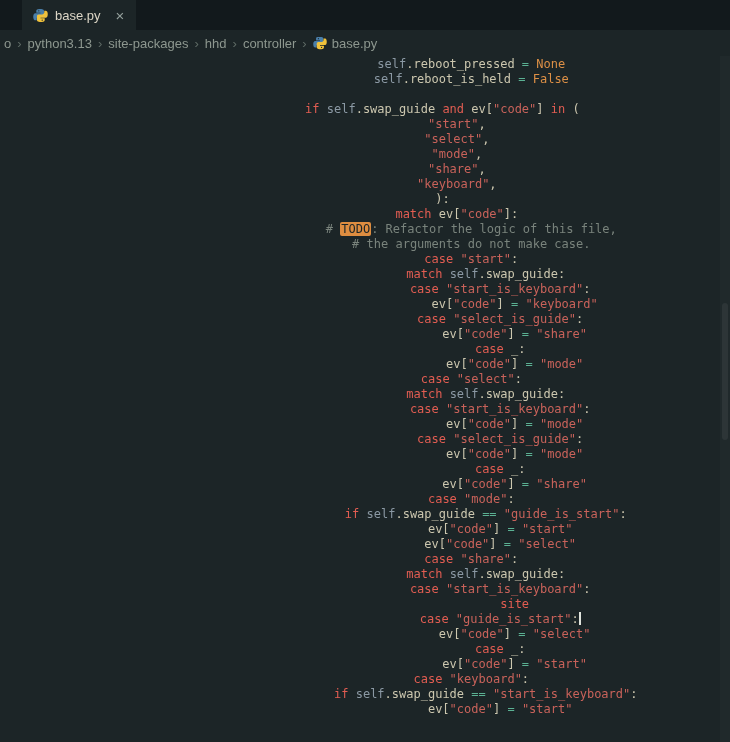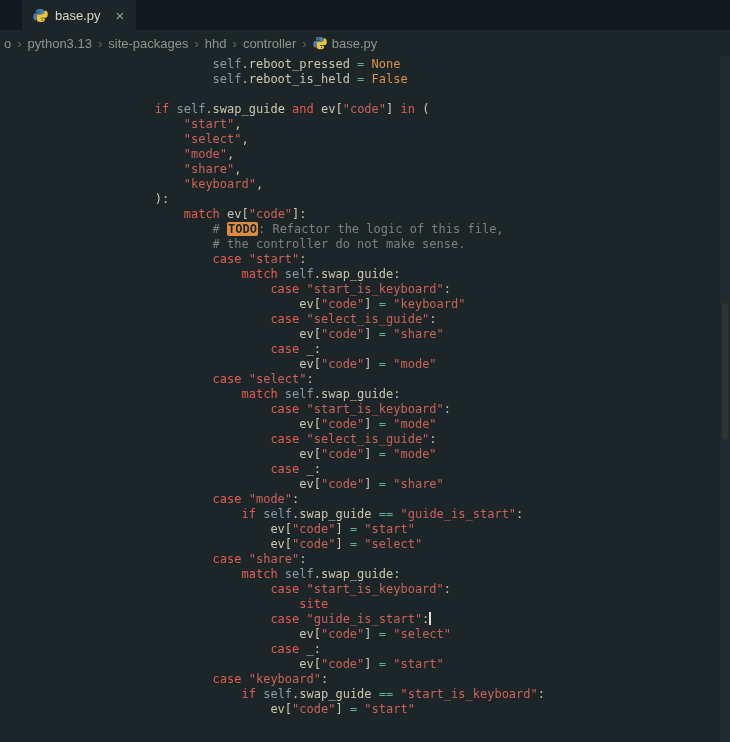--- a/index.html
+++ b/index.html
@@ -49,31 +49,31 @@
   .editor{
     position:relative;
     height:686px;
     padding:1px 0 0 97px;
     font-family:"DejaVu Sans Mono","Liberation Mono",monospace;
     font-size:12px;
     line-height:15px;
     color:var(--fg);
     overflow:hidden;
   }
-  .code-line{ height:15px; white-space:pre; }
+  .code-line{ height:15px; white-space:pre;text-align:center; }
   .tok-v{ color:var(--fg); }
   .tok-k{ color:var(--kw); font-weight:normal; }
   .tok-s{ color:var(--str); }
   .tok-o{ color:var(--op); }
   .tok-c{ color:var(--cons); }
   .tok-m{ color:var(--cmt); }
   .tok-f{ color:var(--slf); }
   .tok-t{
     background:var(--todo_bg); color:var(--todo_fg);
-    font-weight:bold; border-radius:2px; padding:0 1px;
+    font-weight:normal; border-radius:2px; padding:0 1px;
   }
   .cursor{
     display:inline-block; width:2px; height:13px;
     background:var(--cursor); vertical-align:-2px;
   }
   .scrollbar{
     position:absolute; top:0; right:0; width:10px; height:100%;
     background:rgba(255,255,255,0.02);
   }
   .scrollbar-thumb{
@@ -122,21 +122,21 @@
       <div class="code-line"></div>
       <div class="code-line"><span class="tok-v">        </span><span class="tok-k">if </span><span class="tok-f">self</span><span class="tok-v">.swap_guide </span><span class="tok-k">and </span><span class="tok-v">ev[</span><span class="tok-s">"code"</span><span class="tok-v">] </span><span class="tok-k">in </span><span class="tok-v">(</span></div>
       <div class="code-line"><span class="tok-v">            </span><span class="tok-s">"start"</span><span class="tok-v">,</span></div>
       <div class="code-line"><span class="tok-v">            </span><span class="tok-s">"select"</span><span class="tok-v">,</span></div>
       <div class="code-line"><span class="tok-v">            </span><span class="tok-s">"mode"</span><span class="tok-v">,</span></div>
       <div class="code-line"><span class="tok-v">            </span><span class="tok-s">"share"</span><span class="tok-v">,</span></div>
       <div class="code-line"><span class="tok-v">            </span><span class="tok-s">"keyboard"</span><span class="tok-v">,</span></div>
       <div class="code-line"><span class="tok-v">        ):</span></div>
       <div class="code-line"><span class="tok-v">            </span><span class="tok-k">match </span><span class="tok-v">ev[</span><span class="tok-s">"code"</span><span class="tok-v">]:</span></div>
       <div class="code-line"><span class="tok-v">                </span><span class="tok-m"># </span><span class="tok-t">TODO</span><span class="tok-m">: Refactor the logic of this file,</span></div>
-      <div class="code-line"><span class="tok-v">                </span><span class="tok-m"># the controller do not make sense.</span></div>
+      <div class="code-line"><span class="tok-v">                </span><span class="tok-m"># the arguments do not make case.</span></div>
       <div class="code-line"><span class="tok-v">                </span><span class="tok-k">case </span><span class="tok-s">"start"</span><span class="tok-v">:</span></div>
       <div class="code-line"><span class="tok-v">                    </span><span class="tok-k">match </span><span class="tok-f">self</span><span class="tok-v">.swap_guide:</span></div>
       <div class="code-line"><span class="tok-v">                        </span><span class="tok-k">case </span><span class="tok-s">"start_is_keyboard"</span><span class="tok-v">:</span></div>
       <div class="code-line"><span class="tok-v">                            ev[</span><span class="tok-s">"code"</span><span class="tok-v">] </span><span class="tok-o">=</span><span class="tok-v"> </span><span class="tok-s">"keyboard"</span></div>
       <div class="code-line"><span class="tok-v">                        </span><span class="tok-k">case </span><span class="tok-s">"select_is_guide"</span><span class="tok-v">:</span></div>
       <div class="code-line"><span class="tok-v">                            ev[</span><span class="tok-s">"code"</span><span class="tok-v">] </span><span class="tok-o">=</span><span class="tok-v"> </span><span class="tok-s">"share"</span></div>
       <div class="code-line"><span class="tok-v">                        </span><span class="tok-k">case </span><span class="tok-v">_:</span></div>
       <div class="code-line"><span class="tok-v">                            ev[</span><span class="tok-s">"code"</span><span class="tok-v">] </span><span class="tok-o">=</span><span class="tok-v"> </span><span class="tok-s">"mode"</span></div>
       <div class="code-line"><span class="tok-v">                </span><span class="tok-k">case </span><span class="tok-s">"select"</span><span class="tok-v">:</span></div>
       <div class="code-line"><span class="tok-v">                    </span><span class="tok-k">match </span><span class="tok-f">self</span><span class="tok-v">.swap_guide:</span></div>

